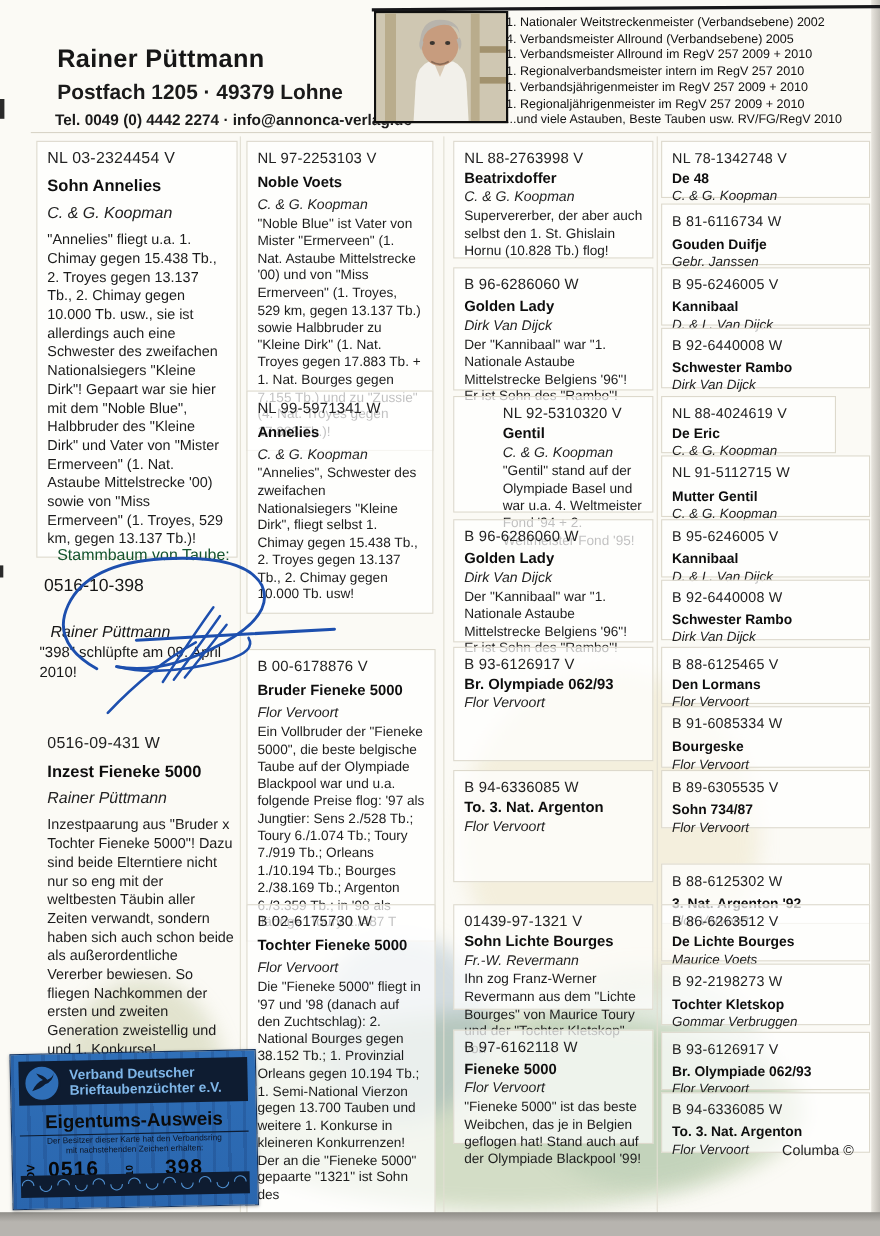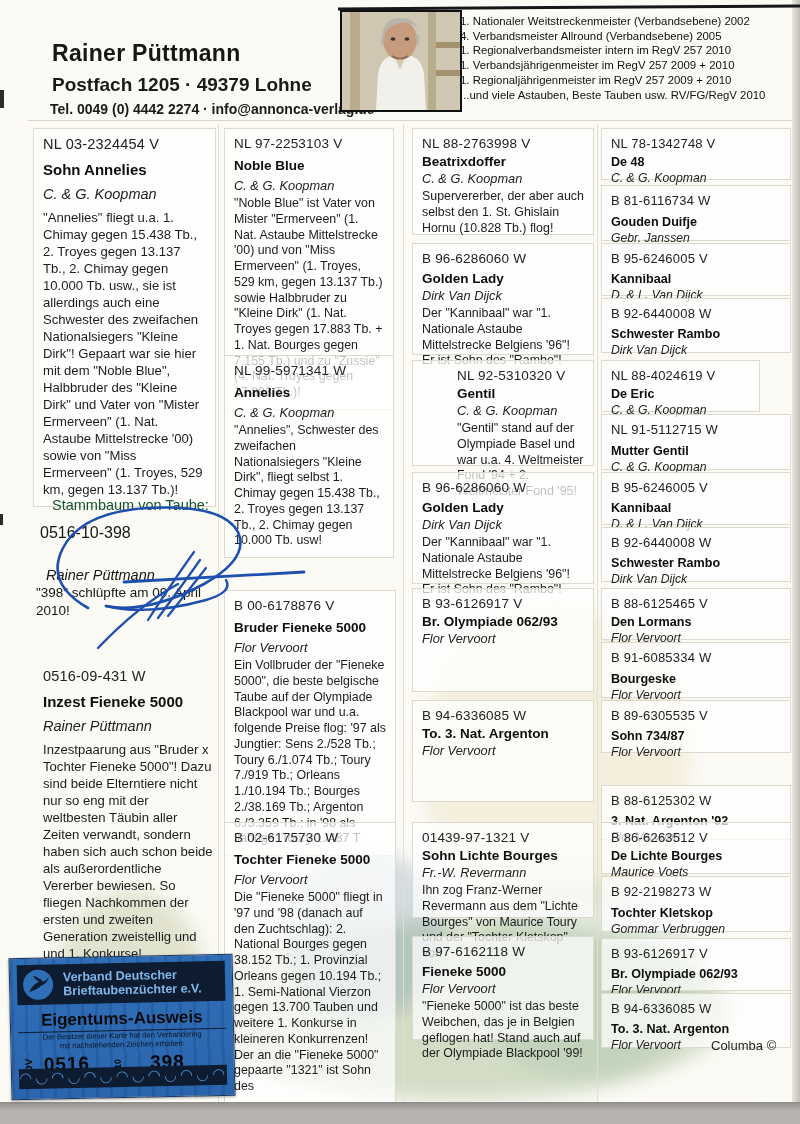--- a/index.html
+++ b/index.html
@@ -122,20 +122,21 @@
     <path d="M76 22 Q79 28 76 34 L73 24 Z" fill="#b8b4ac"></path>
     <ellipse cx="51" cy="27" rx="2.4" ry="1.8" fill="#3a3530"></ellipse>
     <ellipse cx="65" cy="27" rx="2.4" ry="1.8" fill="#3a3530"></ellipse>
     <path d="M50 44 Q58 49 66 44" stroke="#8a6a55" stroke-width="1.6" fill="none"></path>
   </svg>
 </div>
 
 <div class="achv">
   <div>1. Nationaler Weitstreckenmeister (Verbandsebene) 2002</div>
   <div>4. Verbandsmeister Allround (Verbandsebene) 2005</div>
+  <div>1. Verbandsmeister Allround im RegV 257 2009 + 2010</div>
   <div>1. Regionalverbandsmeister intern im RegV 257 2010</div>
   <div>1. Verbandsjährigenmeister im RegV 257 2009 + 2010</div>
   <div>1. Regionaljährigenmeister im RegV 257 2009 + 2010</div>
   <div>...und viele Astauben, Beste Tauben usw. RV/FG/RegV 2010</div>
 </div>
 
 <div class="card lg" style="left:33px; top:128px; width:183px;">
   <div class="ring">NL 03-2324454 V</div>
   <div class="pname">Sohn Annelies</div>
   <div class="breeder">C. &amp; G. Koopman</div>
@@ -159,21 +160,21 @@
 
 <div class="card lg" style="left:33px; top:660px; width:190px; background:transparent; border-color:transparent;">
   <div class="ring">0516-09-431 W</div>
   <div class="pname">Inzest Fieneke 5000</div>
   <div class="breeder">Rainer Püttmann</div>
   <div class="ptext">Inzestpaarung aus "Bruder x Tochter Fieneke 5000"! Dazu sind beide Elterntiere nicht nur so eng mit der weltbesten Täubin aller Zeiten verwandt, sondern haben sich auch schon beide als außerordentliche Vererber bewiesen. So fliegen Nachkommen der ersten und zweiten Generation zweistellig und und 1. Konkurse!</div>
 </div>
 
 <div class="card" style="left:224px; top:128px; width:170px;">
   <div class="ring">NL 97-2253103 V</div>
-  <div class="pname">Noble Blue</div>
+  <div class="pname">Noble Voets</div>
   <div class="breeder">C. &amp; G. Koopman</div>
   <div class="ptext">"Noble Blue" ist Vater von Mister "Ermerveen" (1. Nat. Astaube Mittelstrecke '00) und von "Miss Ermerveen" (1. Troyes, 529 km, gegen 13.137 Tb.) sowie Halbbruder zu "Kleine Dirk" (1. Nat. Troyes gegen 17.883 Tb. + 1. Nat. Bourges gegen 7.155 Tb.) und zu "Zussie" (4. Nat. Troyes gegen 17.883 Tb.)!</div>
 </div>
 <div class="card" style="left:224px; top:355px; width:170px;">
   <div class="ring">NL 99-5971341 W</div>
   <div class="pname">Annelies</div>
   <div class="breeder">C. &amp; G. Koopman</div>
   <div class="ptext">"Annelies", Schwester des zweifachen Nationalsiegers "Kleine Dirk", fliegt selbst 1. Chimay gegen 15.438 Tb., 2. Troyes gegen 13.137 Tb., 2. Chimay gegen 10.000 Tb. usw!</div>
 </div>
 <div class="card" style="left:224px; top:590px; width:172px;">

